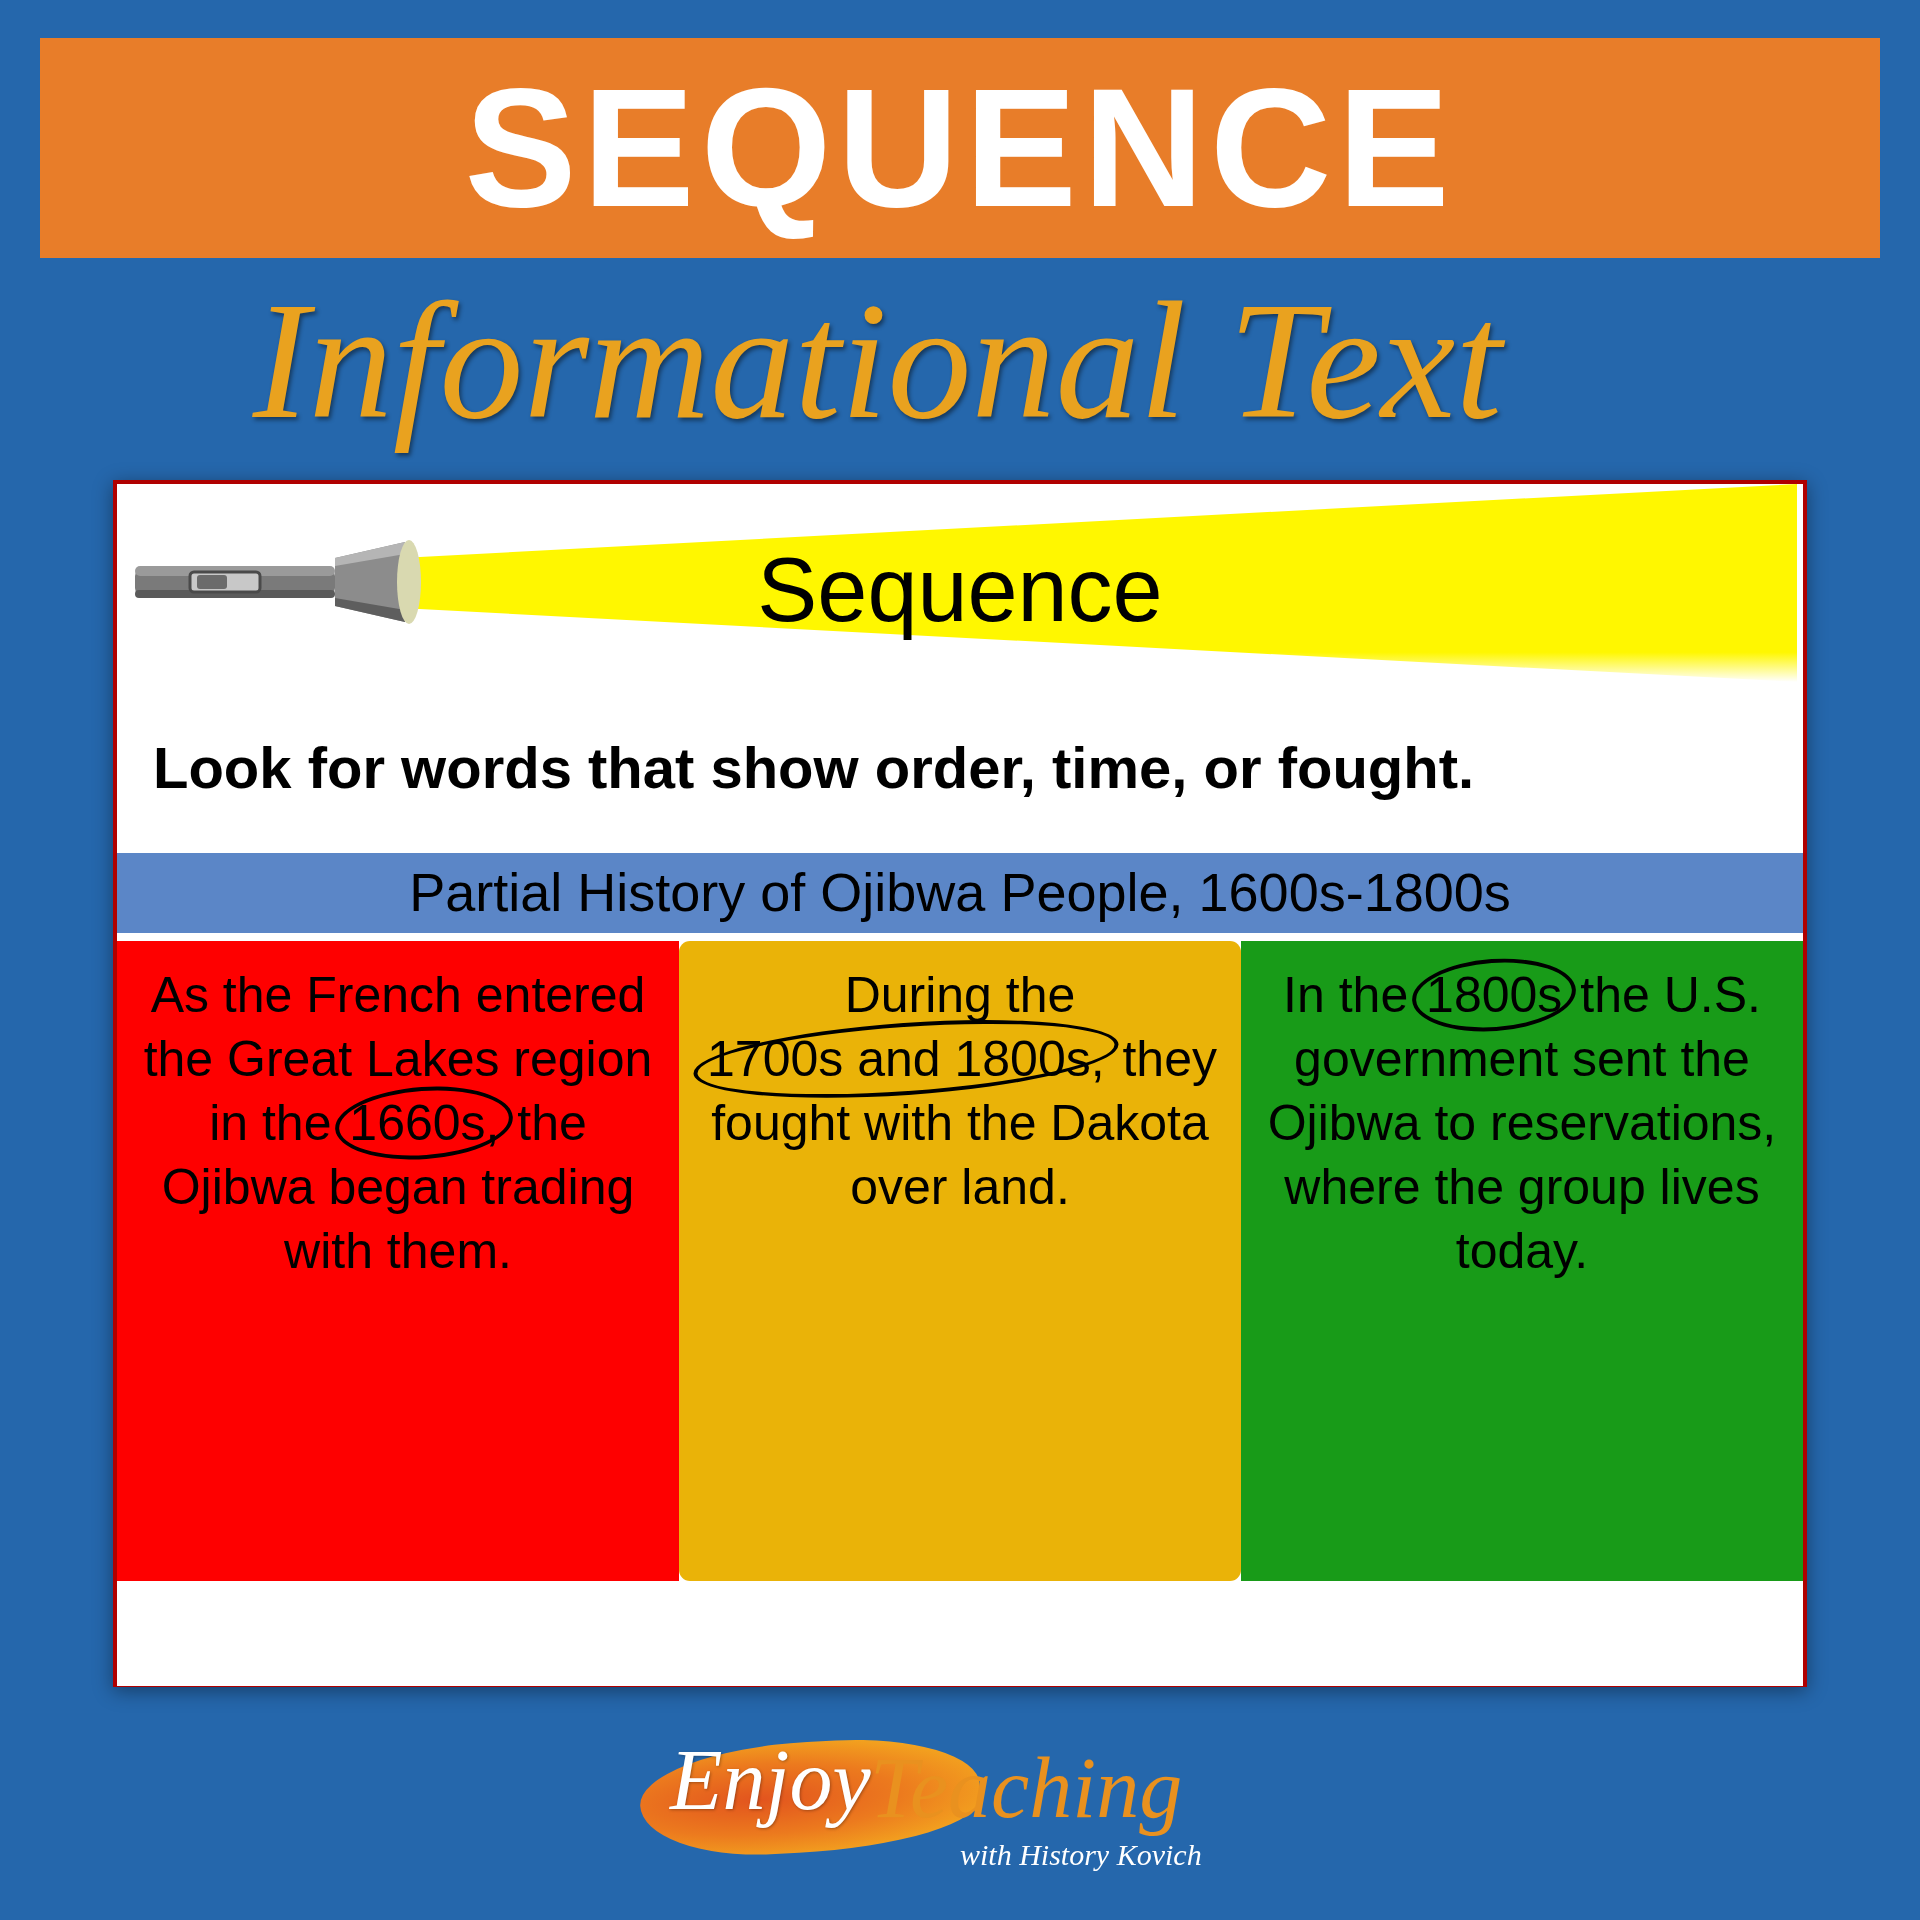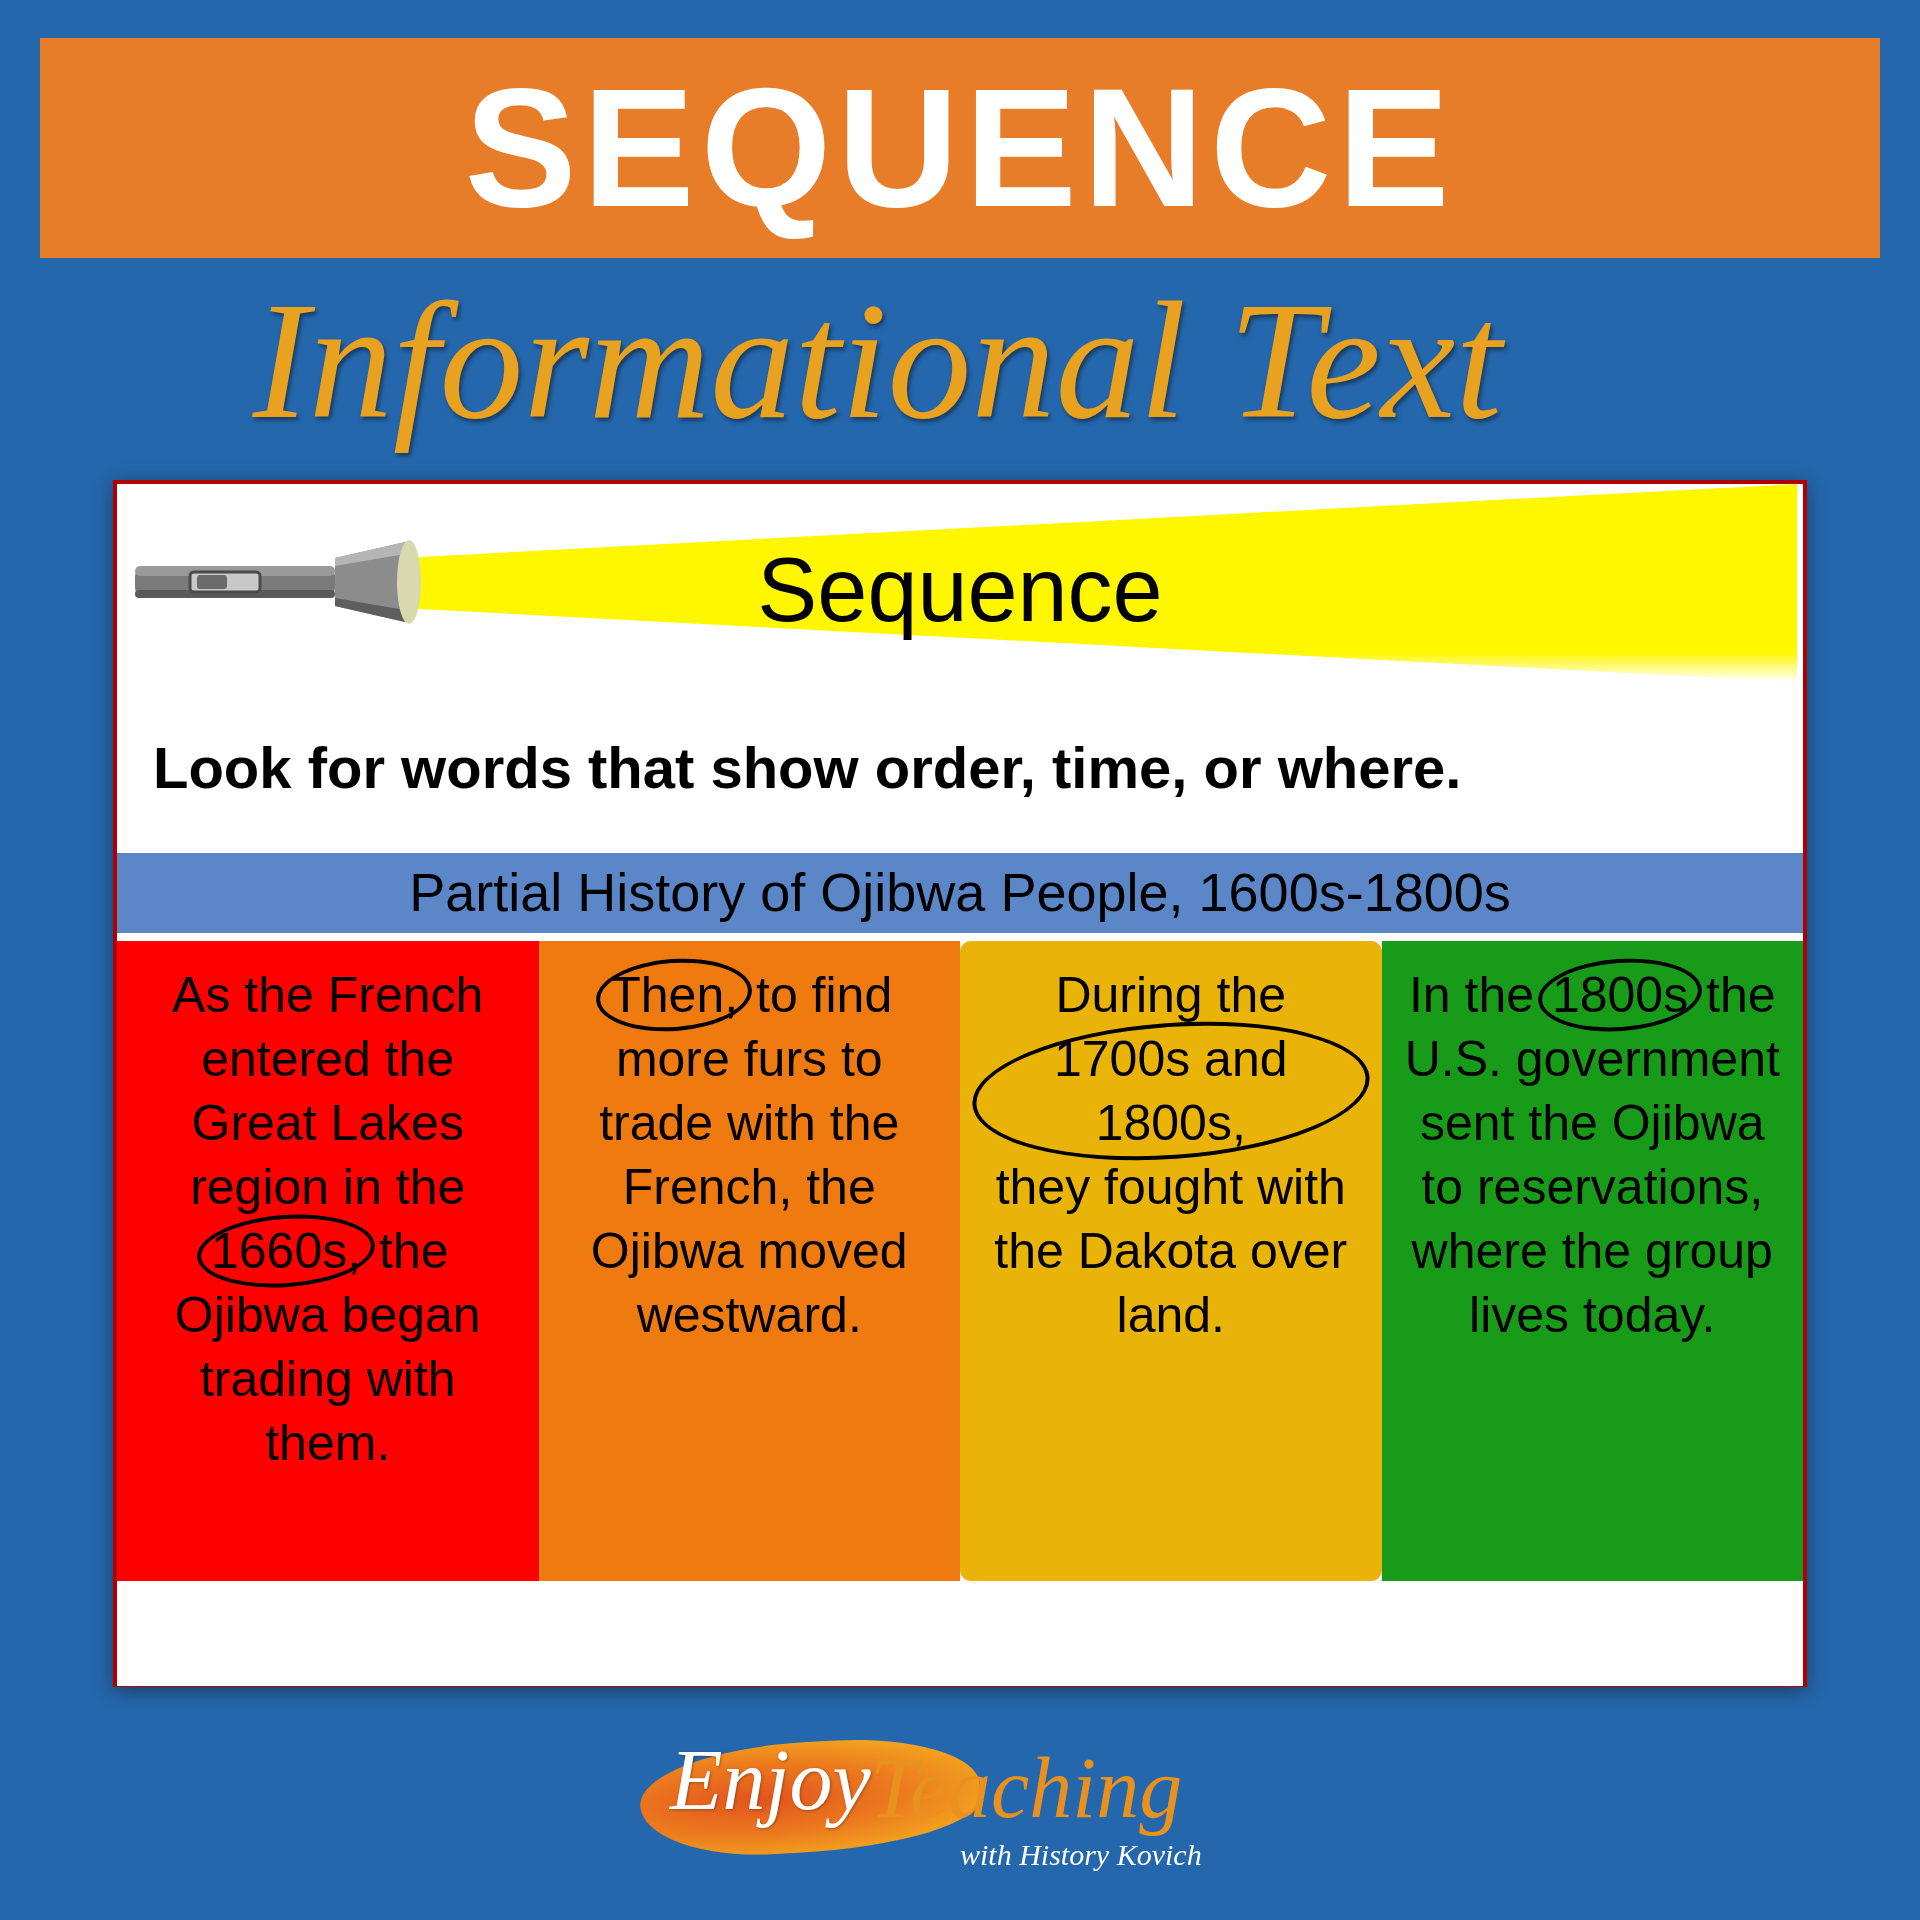--- a/index.html
+++ b/index.html
@@ -145,30 +145,27 @@
       <rect x="55" y="36" width="70" height="20" rx="4" fill="#c8c8c8" stroke="#4a4a4a" stroke-width="3"></rect>
       <rect x="62" y="39" width="30" height="14" rx="3" fill="#6b6b6b"></rect>
       <polygon points="200,22 270,6 270,86 200,70" fill="#8c8c8c"></polygon>
       <polygon points="200,22 270,6 270,18 200,30" fill="#b5b5b5"></polygon>
       <polygon points="200,62 270,74 270,86 200,70" fill="#5e5e5e"></polygon>
       <ellipse cx="274" cy="46" rx="12" ry="42" fill="#d9d9b0"></ellipse>
     </svg>
     <div class="sequence-label">Sequence</div>
   </div>
 
-  <div class="instruction">Look for words that show order, time, or where.</div>
+  <div class="instruction">Look for words that show order, time, or fought.</div>
 
   <div class="subheader">Partial History of Ojibwa People, 1600s-1800s</div>
 
   <div class="columns">
     <div class="col col-red">
       <span>As the French entered the Great Lakes region in the </span><span class="circled">1660s,</span><span> the Ojibwa began trading with them.</span>
-    </div>
-    <div class="col col-orange">
-      <span></span><span class="circled">Then,</span><span> to find more furs to trade with the French, the Ojibwa moved westward.</span>
     </div>
     <div class="col col-yellow">
       <span>During the </span><span class="circled">1700s and 1800s,</span><span> they fought with the Dakota over land.</span>
     </div>
     <div class="col col-green">
       <span>In the </span><span class="circled">1800s</span><span> the U.S. government sent the Ojibwa to reservations, where the group lives today.</span>
     </div>
   </div>
 
   <div class="card-footer"></div>

